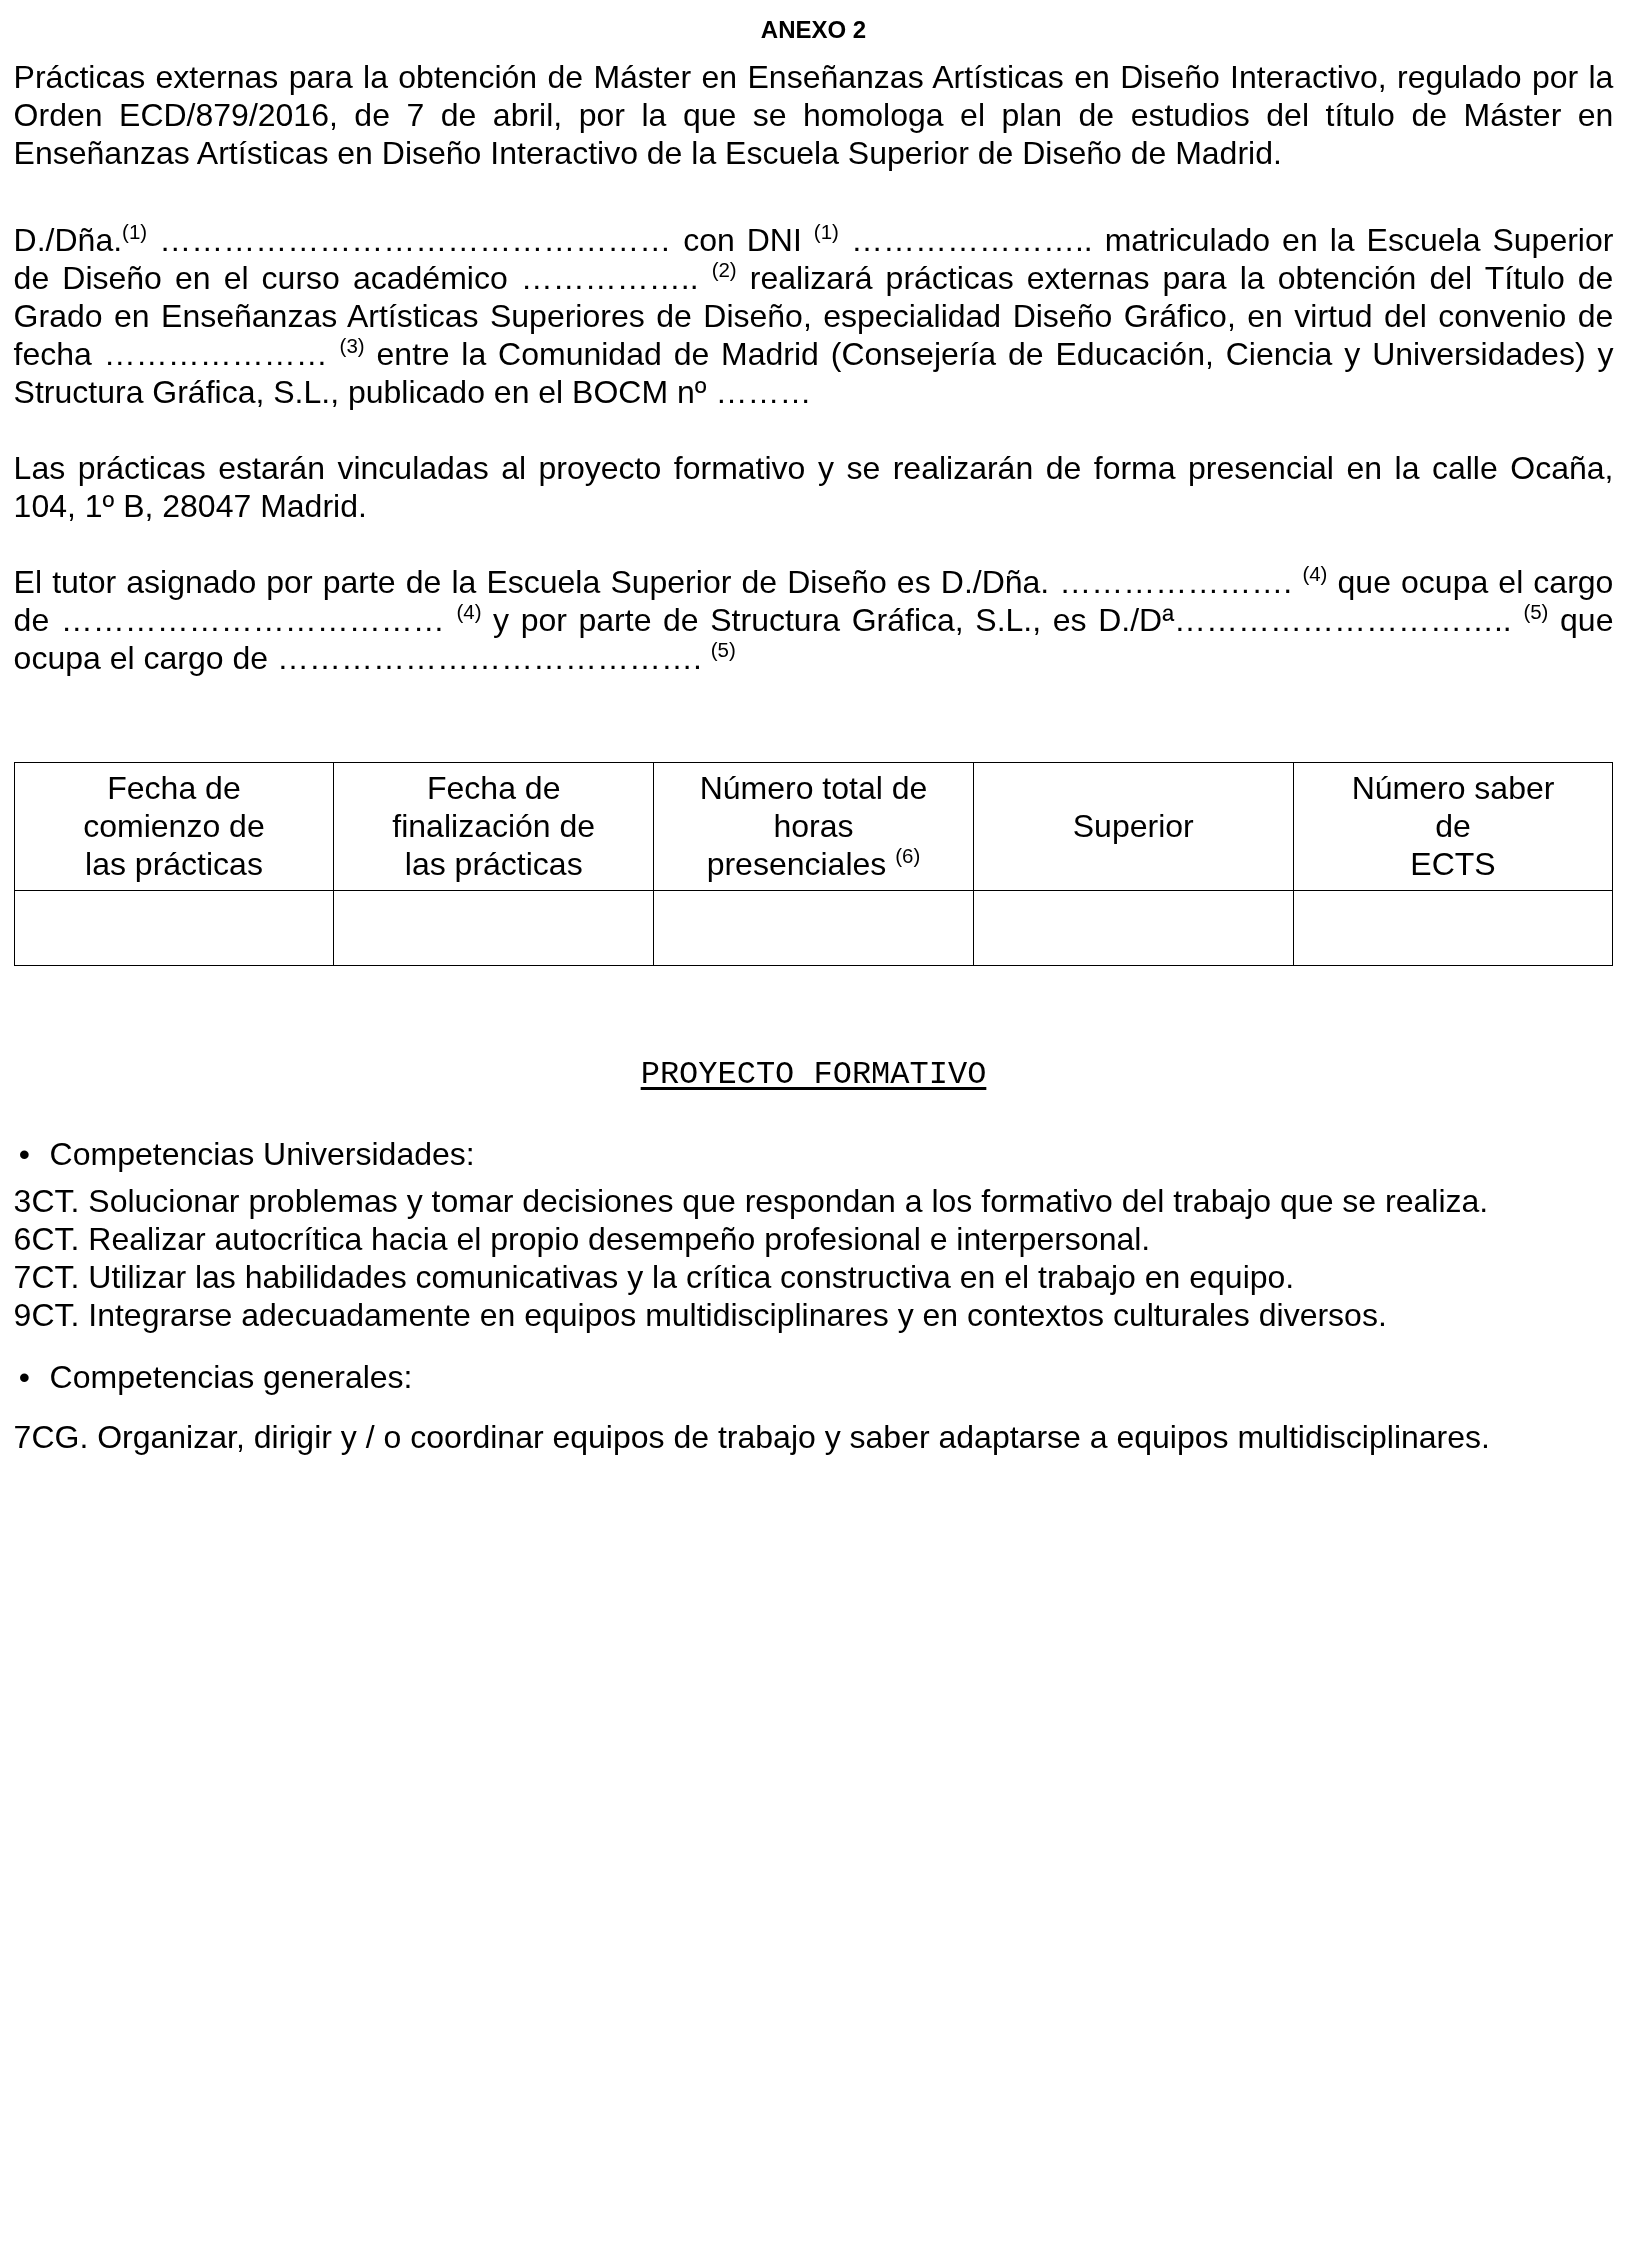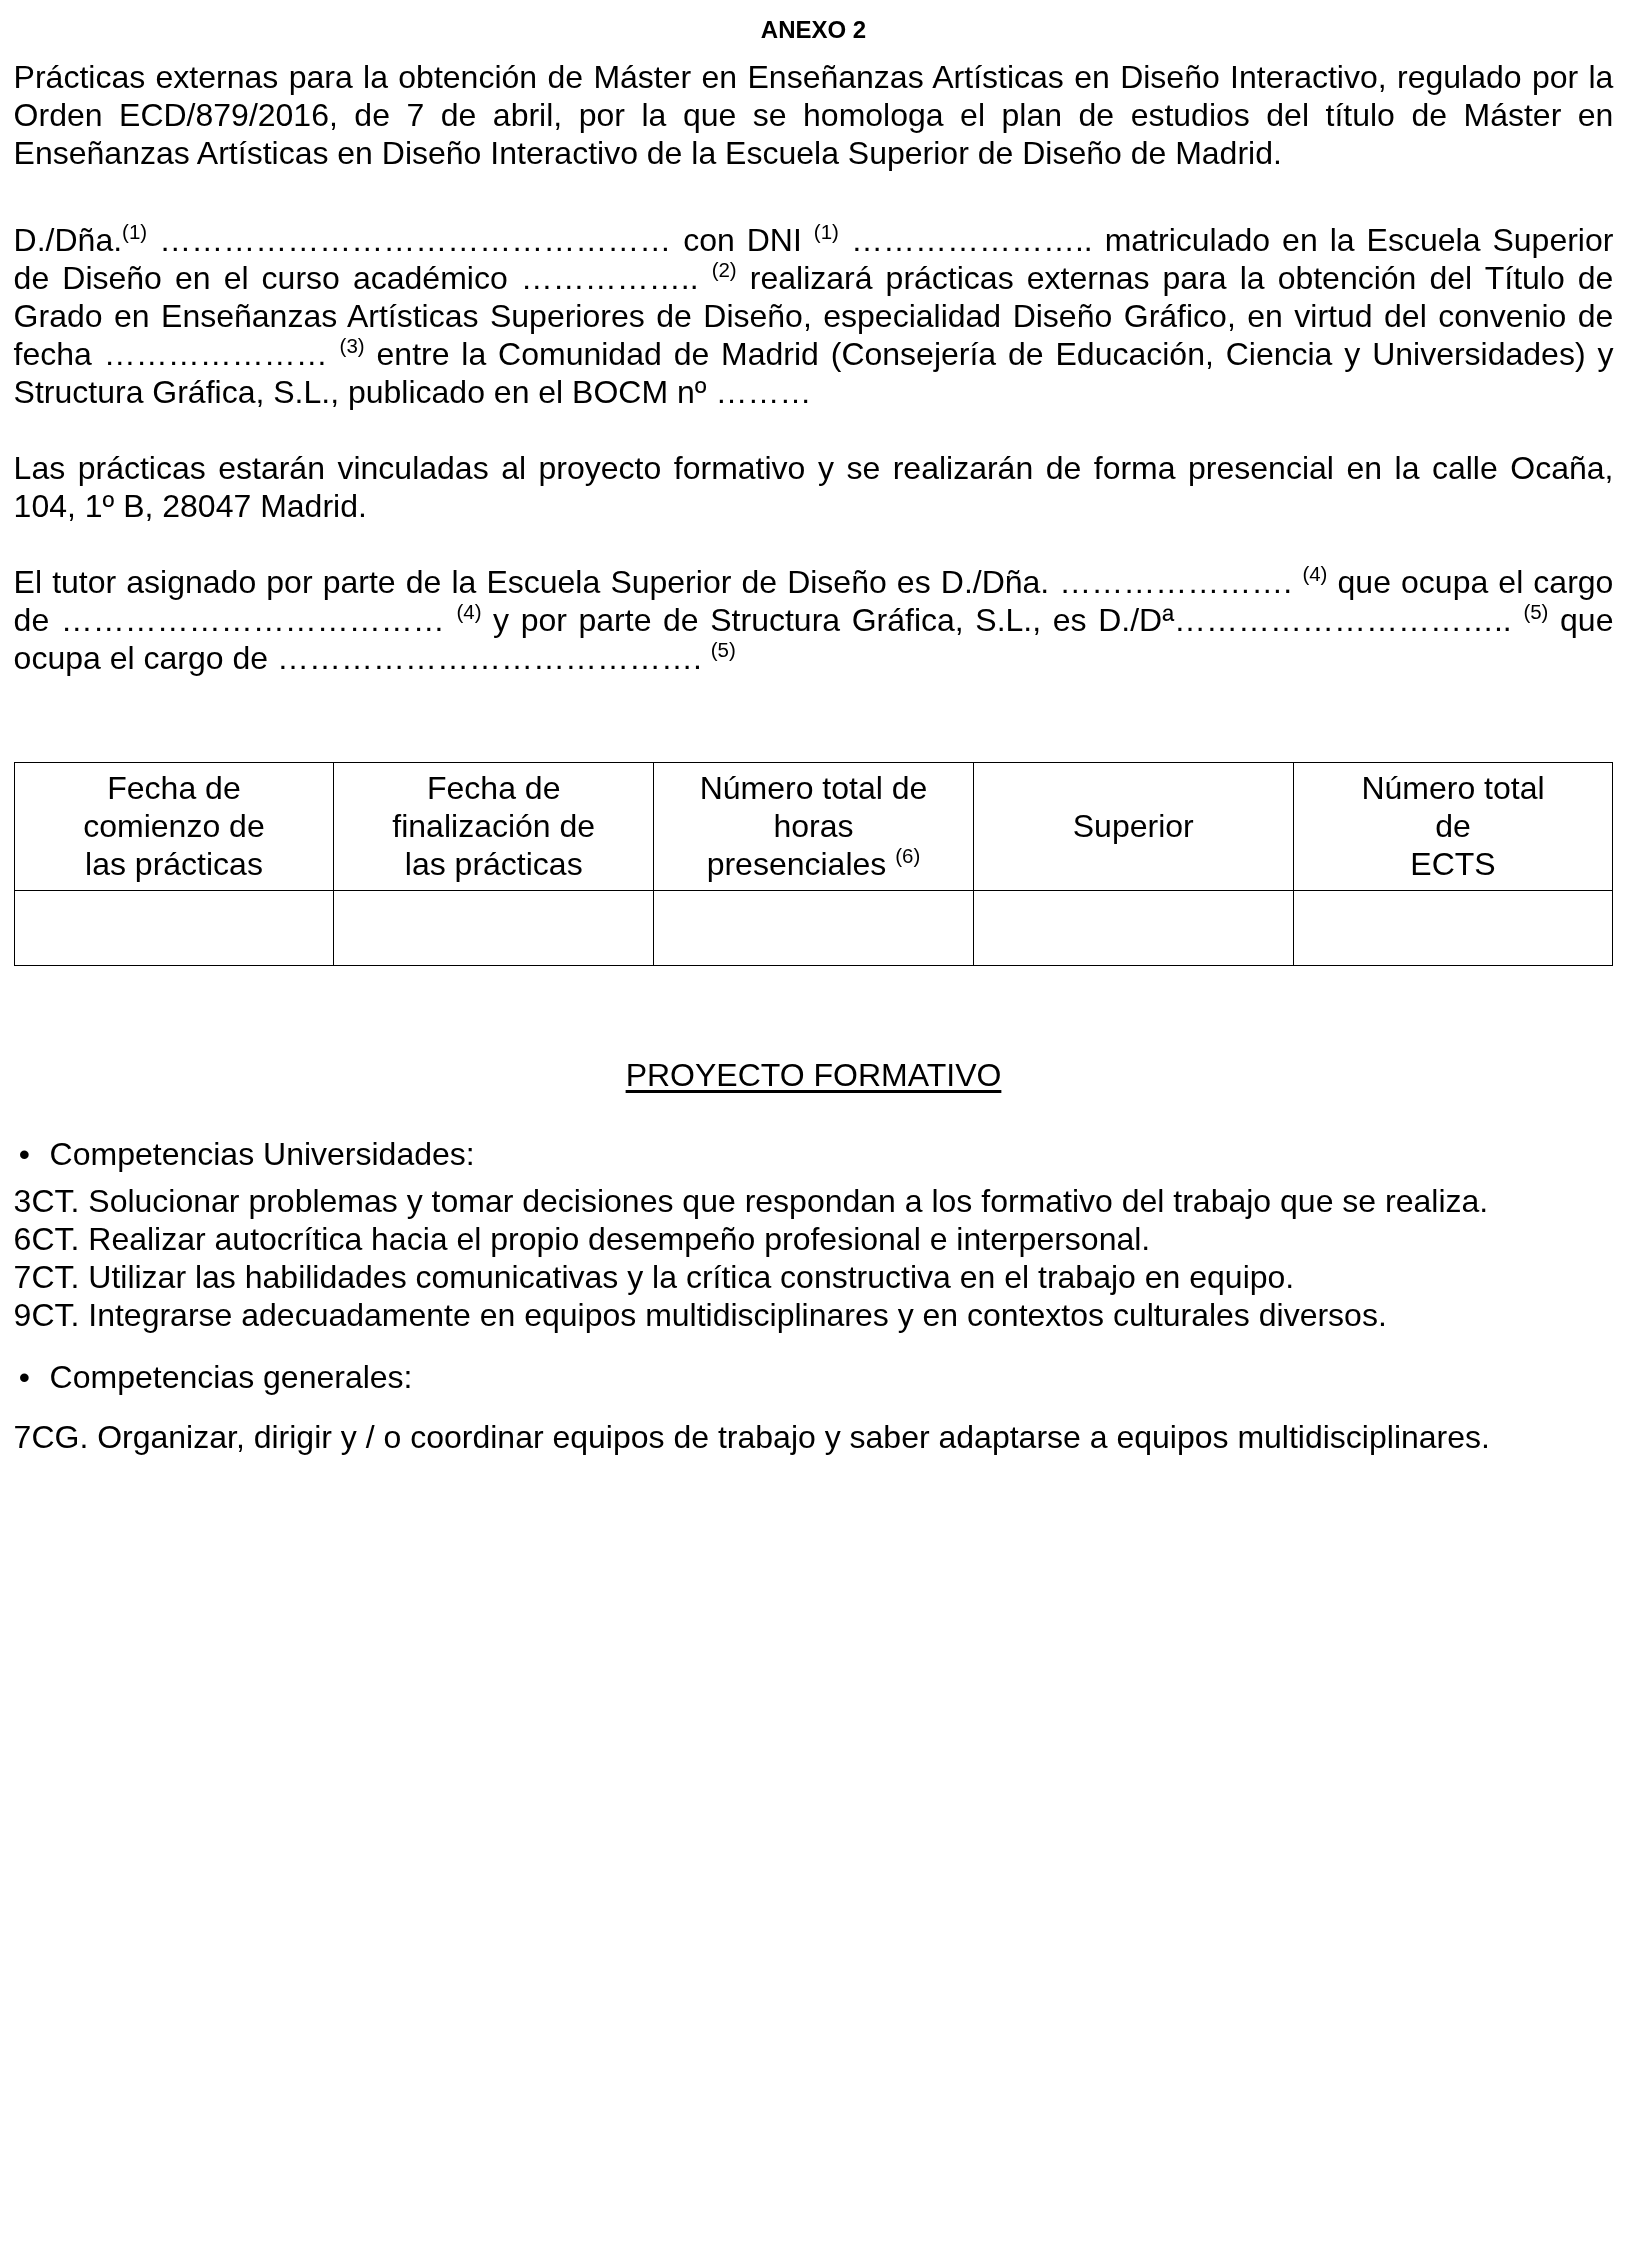--- a/index.html
+++ b/index.html
@@ -56,20 +56,21 @@
   }
   .pre { white-space: pre-line; }
 
   .section-heading {
     font-size: 32px;
     font-weight: normal;
     text-decoration: underline;
     text-underline-offset: 4.3px;
     text-align: center;
     margin: 90px 0 41px 0;
+    font-family: Liberation Mono, monospace;
   }
 
   .bullet-section { margin-top: 0; }
   .bullet-section.second { margin-top: 24px; }
   .bullet-line { margin-bottom: 8.5px; }
   .bullet {
     display: inline-block;
     width: 36px;
     padding-left: 5.1px;
   }
@@ -104,21 +105,21 @@
         <th class="pre">Fecha de
 comienzo de
 las prácticas</th>
         <th class="pre">Fecha de
 finalización de
 las prácticas</th>
         <th><span class="pre">Número total de
 horas
 presenciales</span> <sup>(6)</sup></th>
         <th>Superior</th>
-        <th class="pre">Número total
+        <th class="pre">Número saber
 de
 ECTS</th>
       </tr>
     </thead>
     <tbody>
       <tr>
         <td></td>
         <td></td>
         <td></td>
         <td></td>

